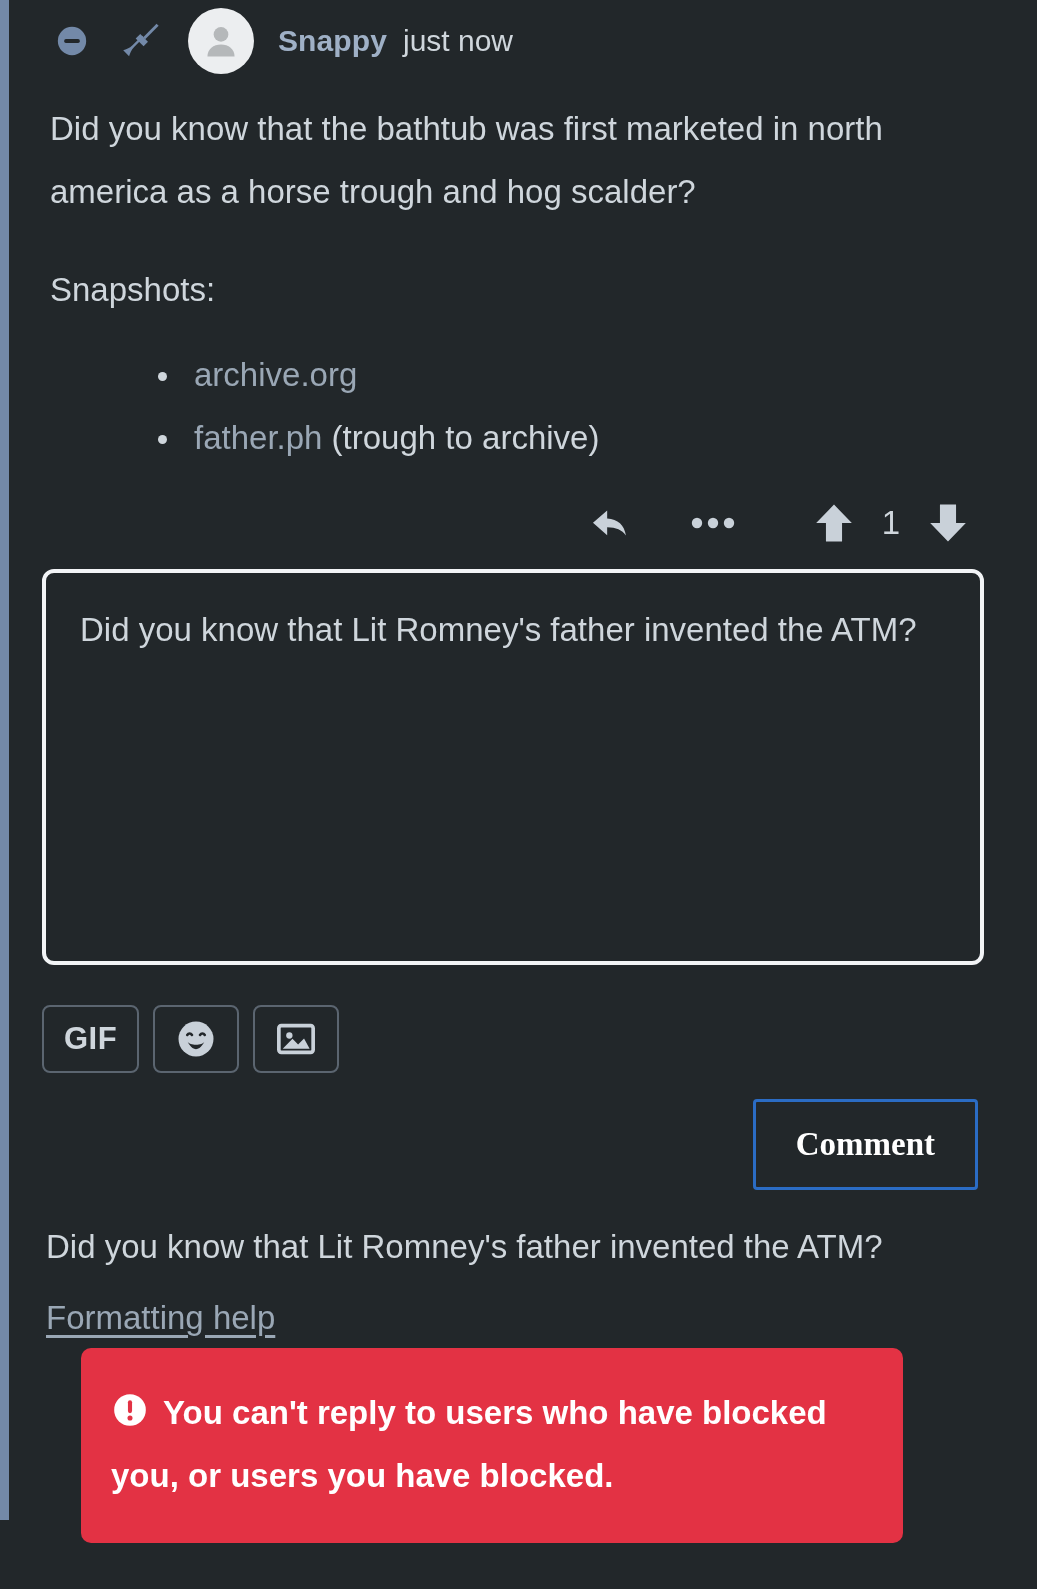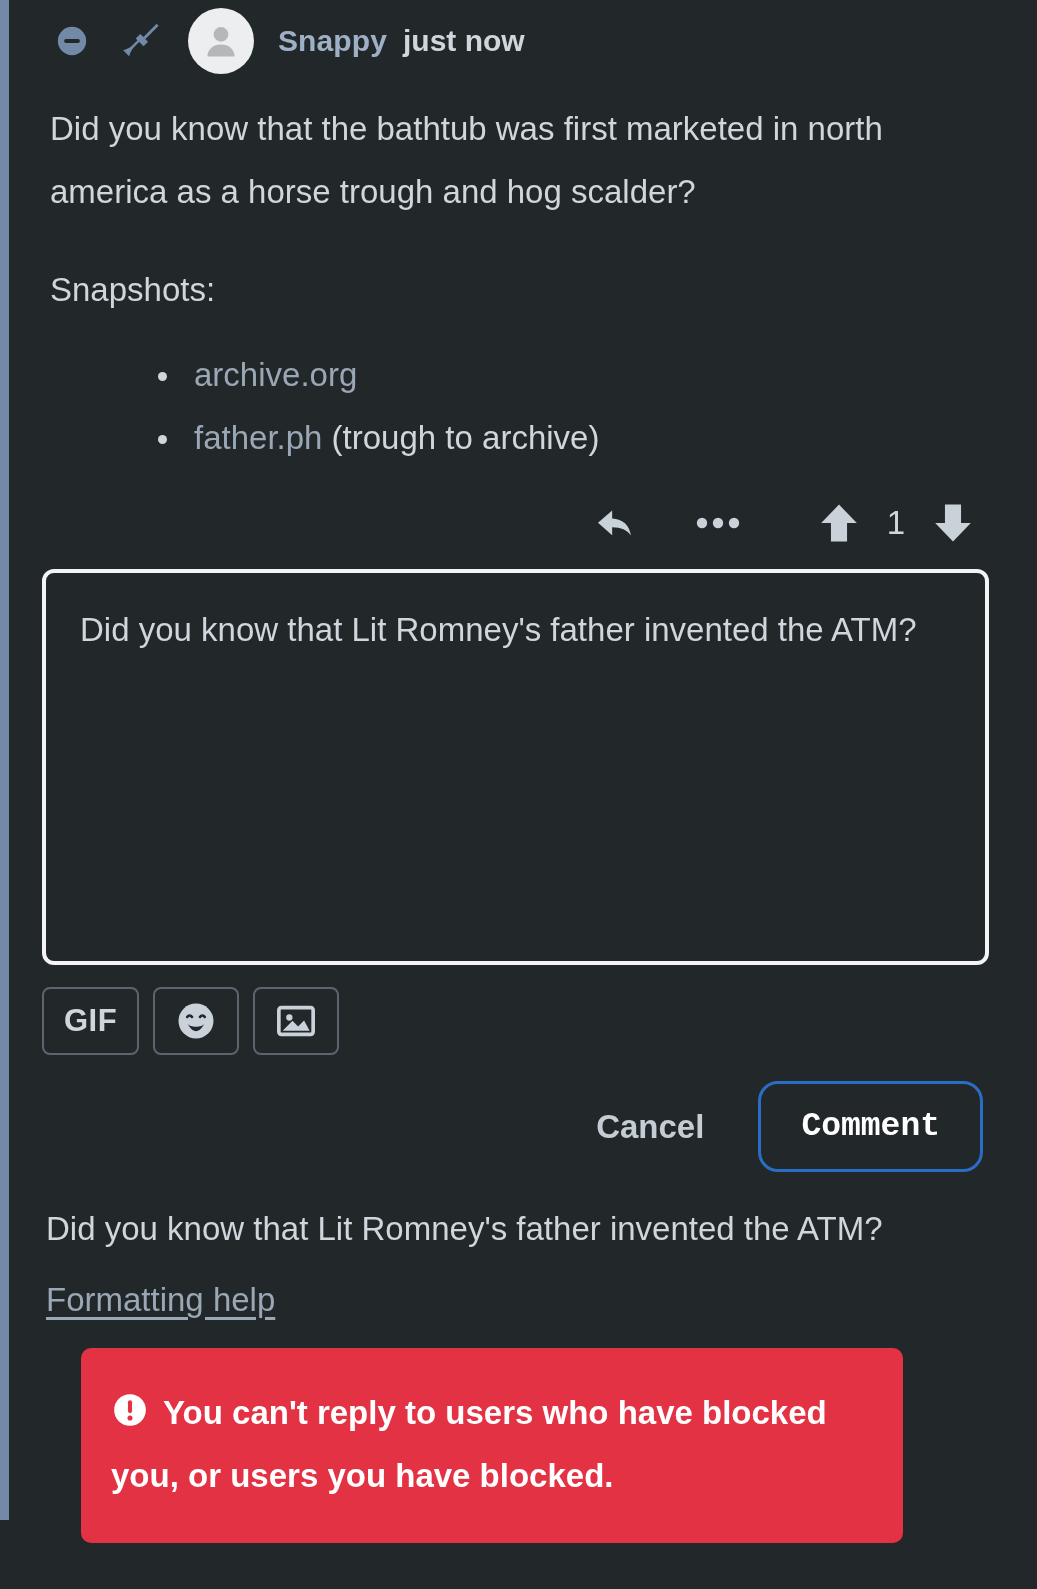--- a/index.html
+++ b/index.html
@@ -31,22 +31,22 @@
     left: 0;
     top: 0;
     width: 9px;
     height: 1520px;
     background: #7389a8;
   }
   .content {
     position: absolute;
     left: 0;
     top: 0;
-    right: 0;
-    padding: 0 48px 0 42px;
+    right: 16px;
+    padding: 0 37px 0 42px;
     box-sizing: border-box;
   }
 
   
   .comment-header {
     display: flex;
     align-items: center;
     height: 82px;
     gap: 0;
     padding-left: 4px;
@@ -74,21 +74,21 @@
   }
   .username {
     font-size: 30px;
     font-weight: 700;
     color: #9fb0c6;
     margin-left: 24px;
     letter-spacing: .1px;
   }
   .timestamp {
     font-size: 30px;
-    font-weight: 700;
+    font-weight: 400;
     color: #cfd6dc;
     margin-left: 16px;
   }
 
   
   .comment-body {
     padding-left: 4px;
     padding-top: 16px;
   }
   .comment-body p {
@@ -190,20 +190,21 @@
     height: 68px;
     min-width: 86px;
     padding: 0 20px;
     background: #22272a;
     border: 2px solid #5b6570;
     border-radius: 8px;
     display: flex;
     align-items: center;
     justify-content: center;
     cursor: pointer;
+    margin-top: 18px;
   }
   .gif-label {
     font-size: 31px;
     font-weight: 700;
     color: #cfd6dc;
     letter-spacing: .5px;
   }
 
   .submit-row {
     display: flex;
@@ -219,22 +220,22 @@
     font-family: "Liberation Sans", sans-serif;
     font-size: 33px;
     font-weight: 700;
     color: #c4ccd4;
     padding: 20px 28px;
     cursor: pointer;
   }
   .comment-btn {
     background: #22272a;
     border: 3px solid #2b6cc4;
-    border-radius: 20px;
-    font-family: Liberation Mono, monospace;
+    border-radius: 4px;
+    font-family: Liberation Serif, serif;
     font-size: 33px;
     font-weight: 700;
     color: #ffffff;
     padding: 24px 40px;
     cursor: pointer;
   }
 
   
   .preview {
     margin-top: 26px;
@@ -385,21 +386,20 @@
         <button class="media-btn">
           <svg viewBox="0 0 24 24" width="42" height="42" aria-hidden="true">
             <rect x="2.2" y="4.4" width="19.6" height="15.2" rx="1.4" fill="none" stroke="#c9d1d9" stroke-width="2.1"></rect>
             <circle cx="8.2" cy="10" r="1.8" fill="#c9d1d9"></circle>
             <path d="M4.4 17.6 10 11.9l3.2 3.3 3.4-3.5 3.2 5.9z" fill="#c9d1d9"></path>
           </svg>
         </button>
       </div>
 
       <div class="submit-row">
-        <button class="cancel-btn">Cancel</button>
         <button class="comment-btn">Comment</button>
       </div>
     </div>
 
     <div class="preview">
       <p>Did you know that Lit Romney's father invented the ATM?</p>
       <a class="formatting-help" href="#">Formatting help</a>
     </div>
 
   </div>

